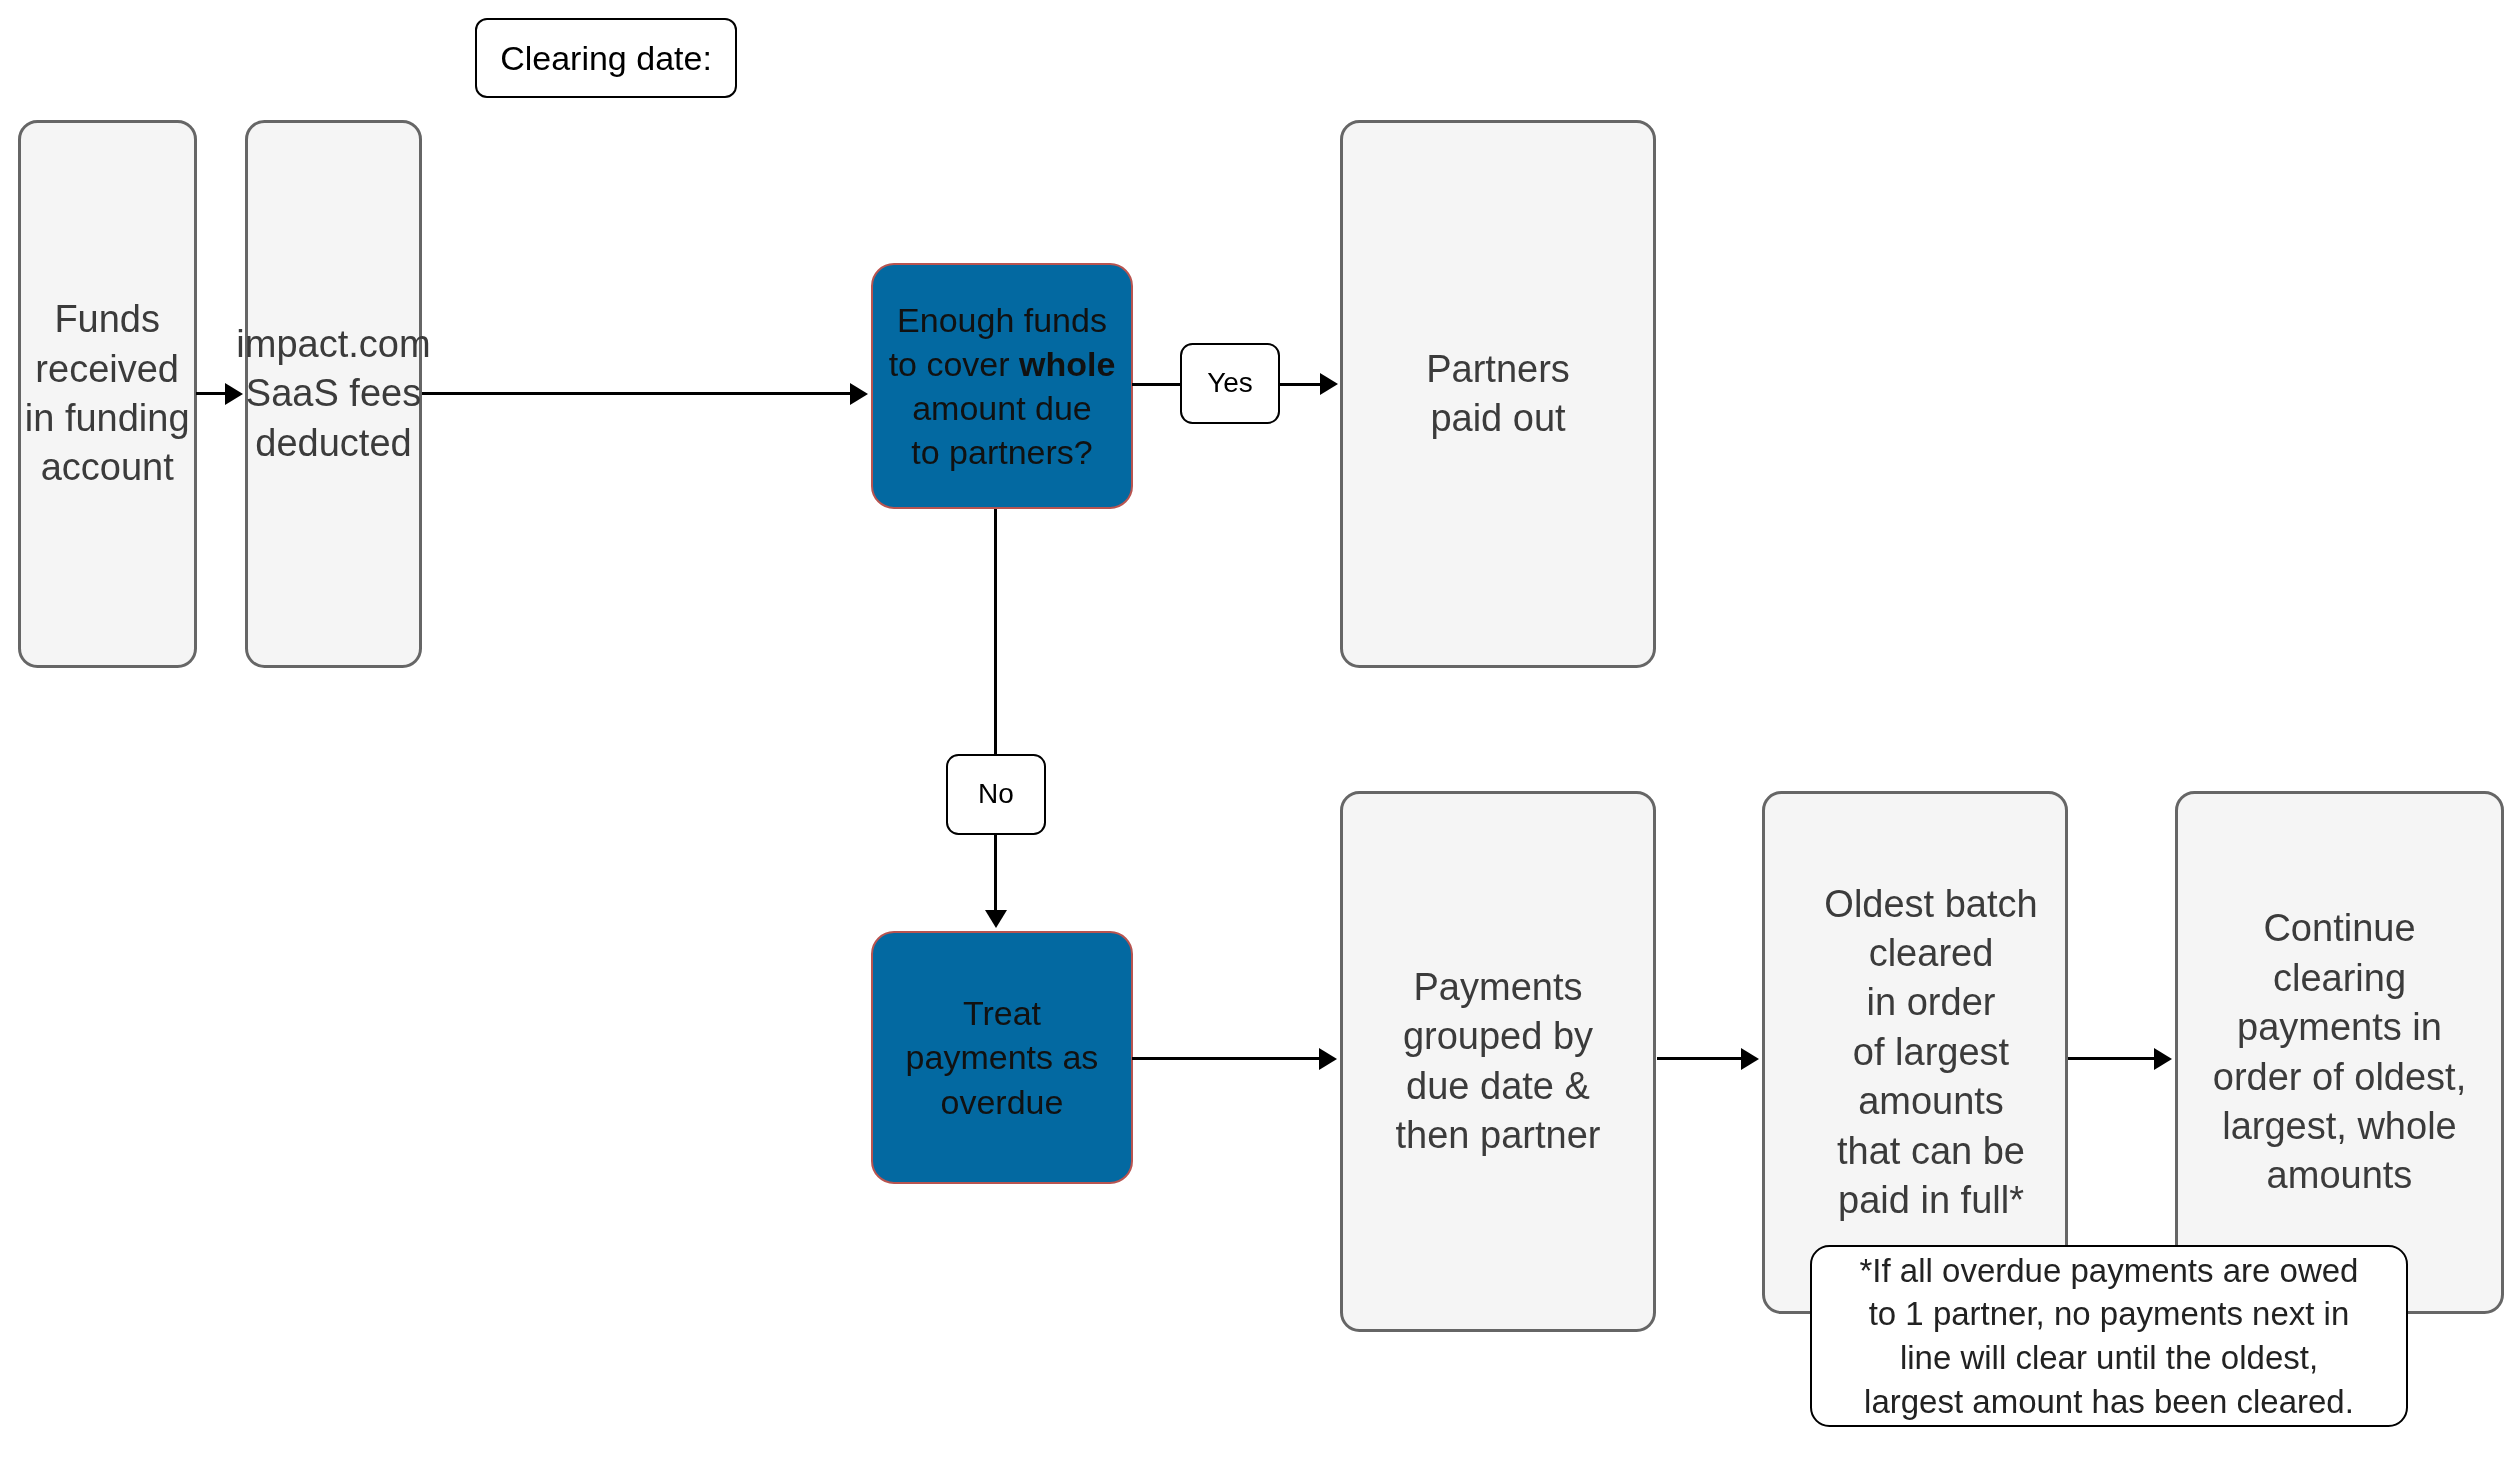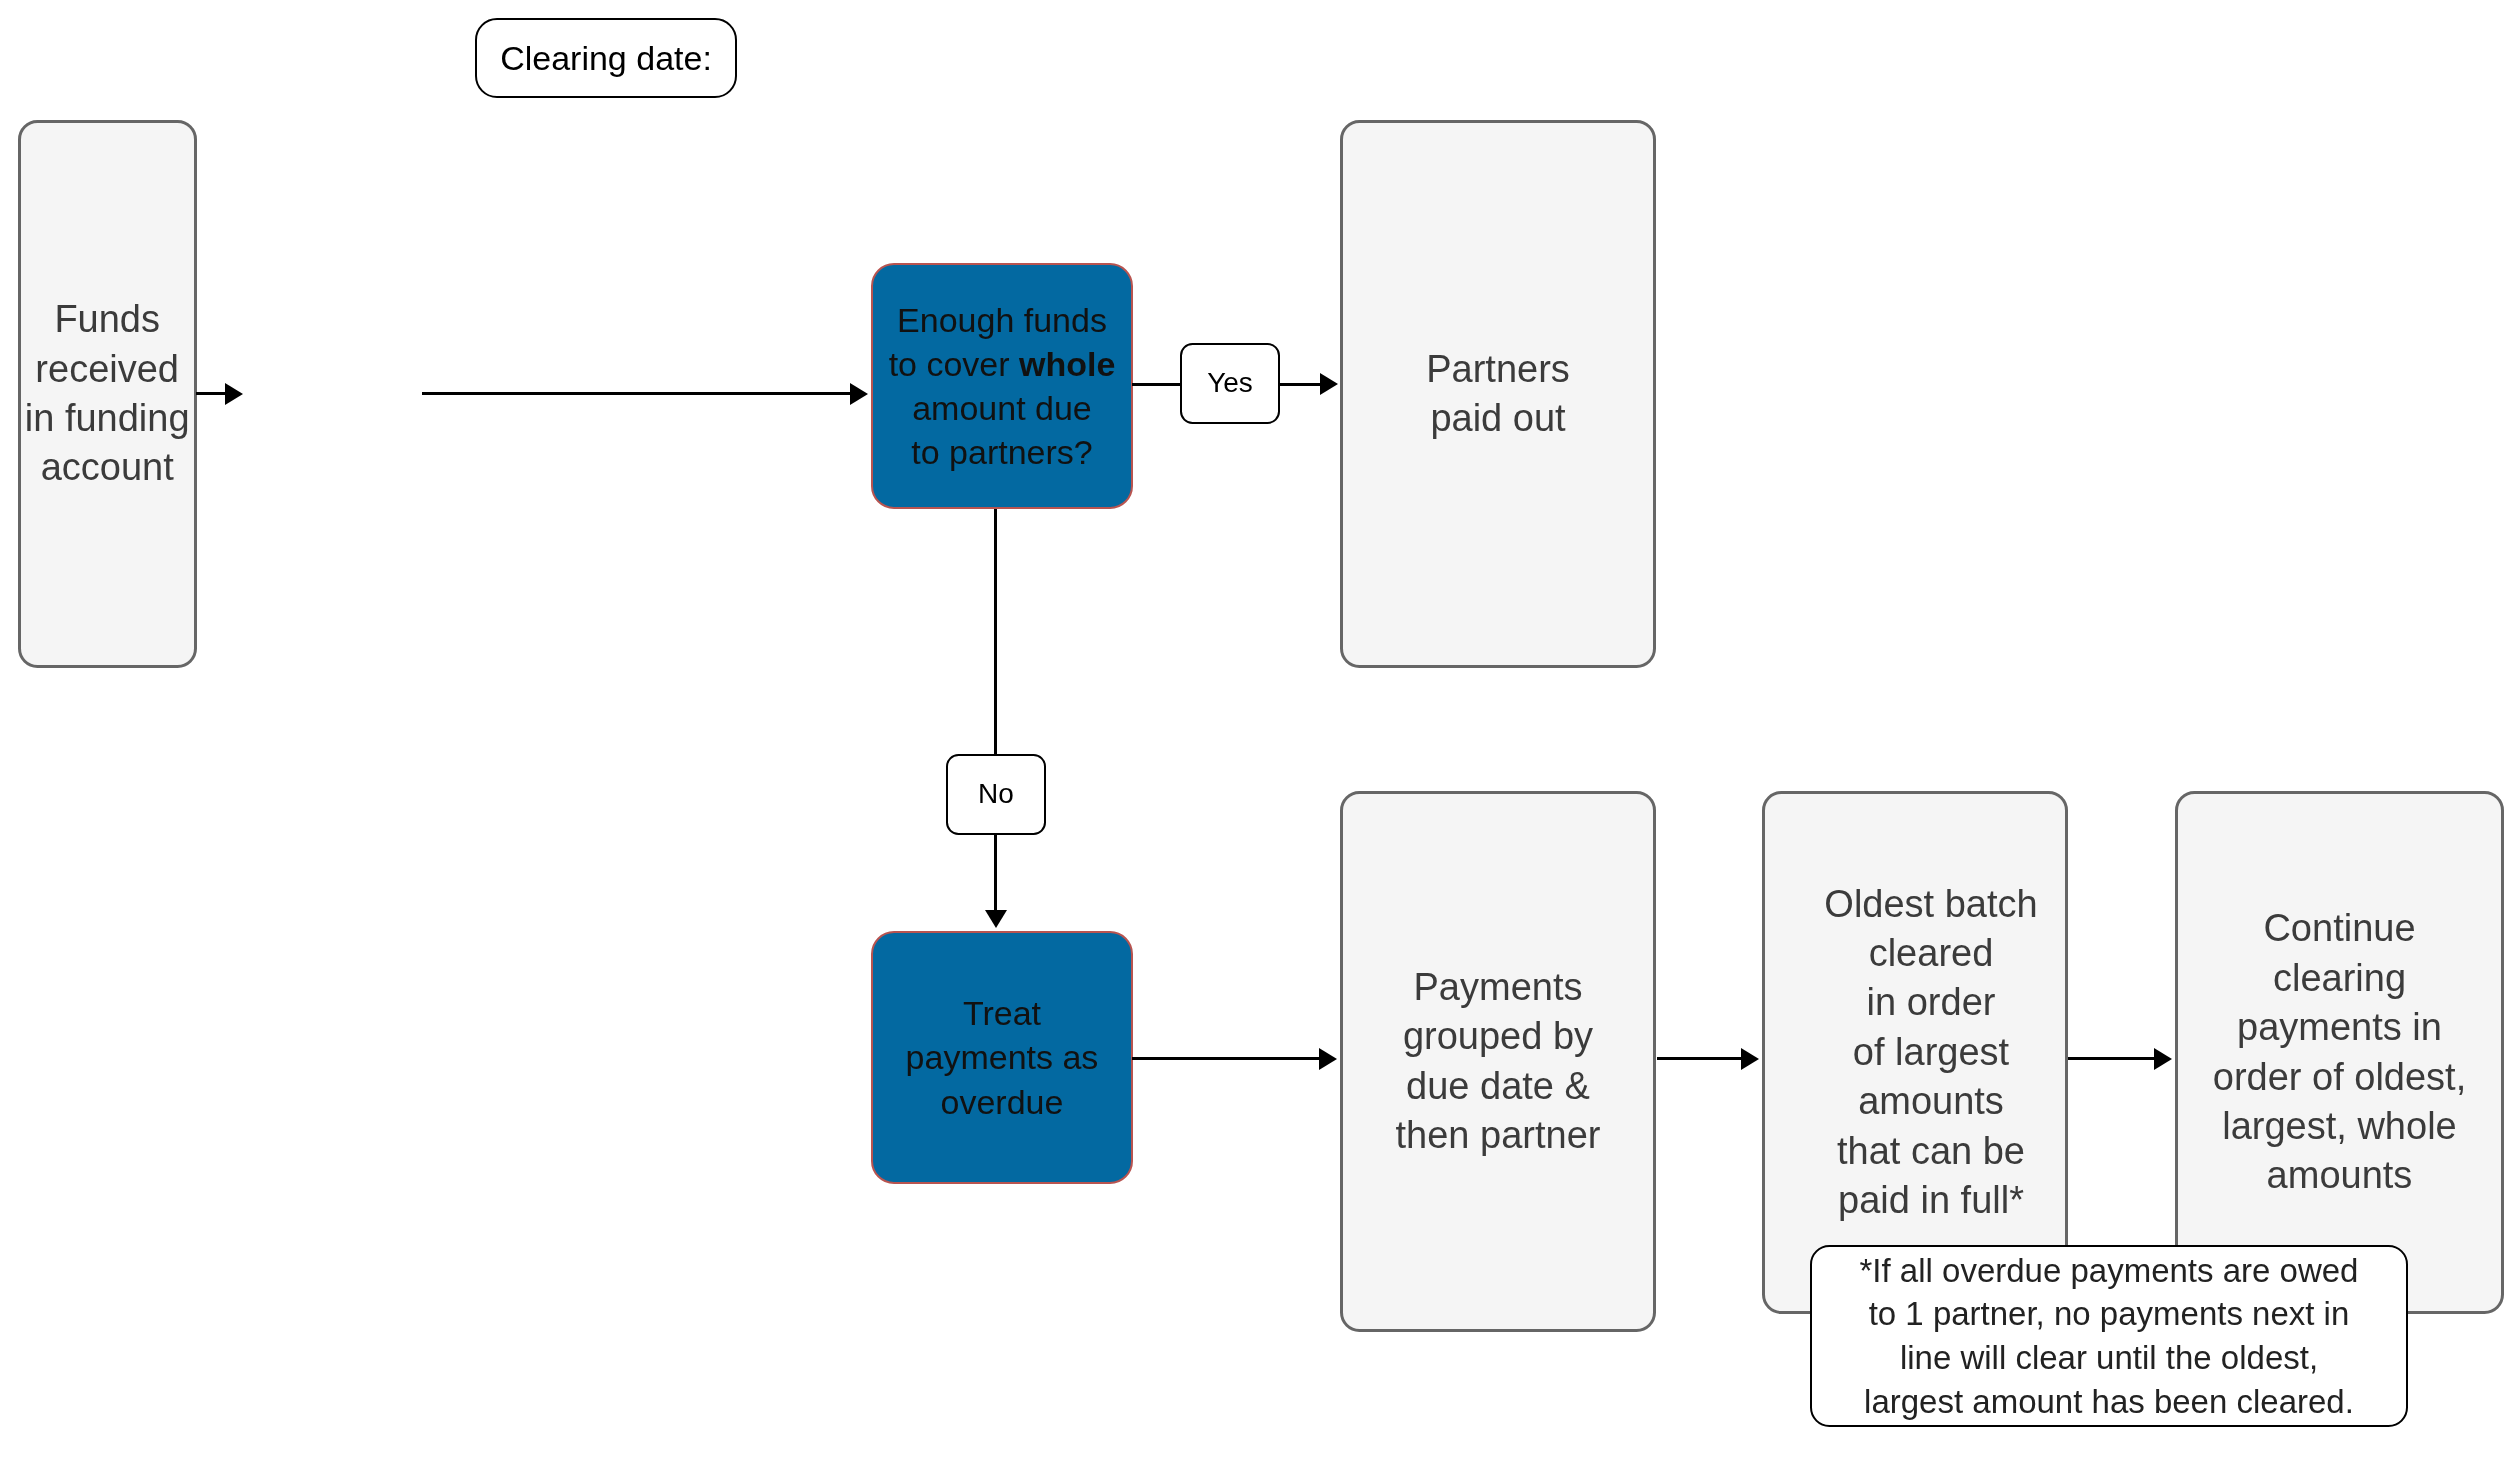--- a/index.html
+++ b/index.html
@@ -48,21 +48,21 @@
   .chip {
     background: #ffffff;
     border: 2.7px solid #000000;
     border-radius: 12.4px;
     color: #000000;
     font-size: 28px;
   }
   .chip.wide {
     font-size: 34px;
     border-width: 2.7px;
-    border-radius: 22px;
+    border-radius: 12px;
   }
   
   .callout {
     background: #ffffff;
     border: 2.7px solid #000000;
     border-radius: 19.4px;
     color: #222222;
     font-size: 33px;
     line-height: 1.32;
     padding: 5.3px 16px;
@@ -96,20 +96,23 @@
 <body>
 
 <div id="canvas">
 
   <div class="node process" style="left:17.7px; top:120px; width:179px; height:548px;">Funds received
 in funding
 account</div>
 
   <div class="node chip wide" style="left:475px; top:17.7px; width:262px; height:80px;">Clearing date:</div>
 
+  <div class="node process" style="left:245px; top:120px; width:177px; height:548px;">impact.com
+SaaS fees
+deducted</div>
 
   <div class="node decision" style="left:871px; top:263px; width:262px; height:246px;">
     <span><span>Enough funds
 to cover </span><span class="bold-word">whole</span><span>
 amount due
 to partners?</span></span>
   </div>
 
   <div class="node chip" style="left:1180px; top:343px; width:100px; height:81px;">Yes</div>
 

